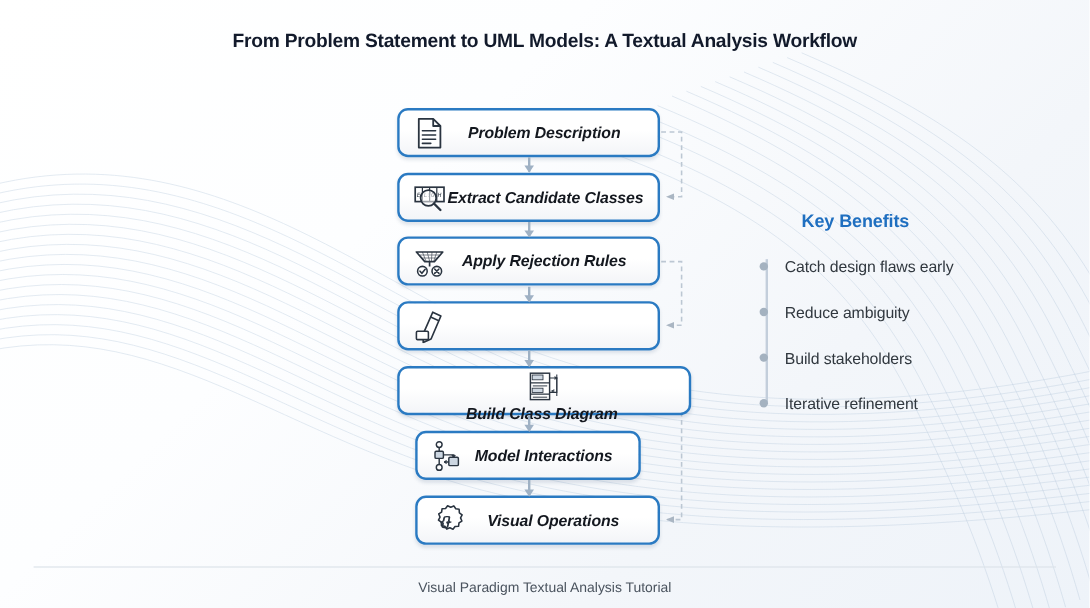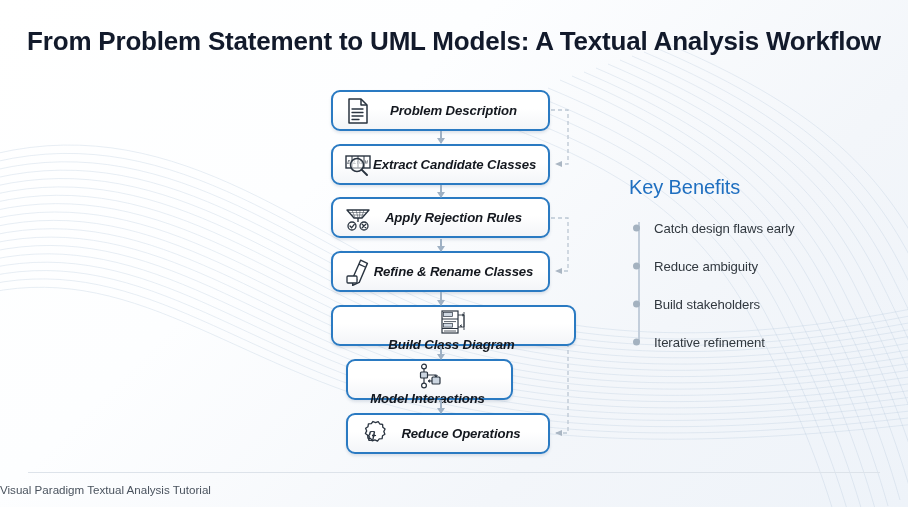--- a/index.html
+++ b/index.html
@@ -33,21 +33,21 @@
     pointer-events: none;
   }
 
   
   #title {
     position: absolute;
     top: 26px;
     left: 0;
     width: 908px;
     text-align: center;
-    font-size: 26px;
+    font-size: 16px;
     font-weight: bold;
     letter-spacing: -0.2px;
     color: #121a2b;
     z-index: 5;
   }
 
   
   #flow {
     position: absolute;
     left: 0;
@@ -121,25 +121,26 @@
   
   #benefits {
     position: absolute;
     left: 629px;
     top: 176px;
     width: 250px;
     z-index: 5;
   }
 
   #benefits h2 {
-    font-size: 20px;
-    font-weight: normal;
+    font-size: 15px;
+    font-weight: bold;
     color: #1f6fc0;
     margin-bottom: 15px;
     letter-spacing: -0.1px;
+    margin-left: 39px;
   }
 
   .ben-list {
     position: relative;
     list-style: none;
     padding-left: 25px;
   }
 
   .ben-spine {
     position: absolute;
@@ -182,21 +183,21 @@
     height: 1px;
     background: #dde3ea;
     z-index: 5;
   }
 
   #footer-text {
     position: absolute;
     left: 0;
     top: 483px;
     width: 908px;
-    text-align: left;
+    text-align: center;
     font-size: 11.6px;
     color: #4a535e;
     z-index: 5;
   }
 </style>
 </head>
 <body>
 
 <div id="slide">
 
@@ -332,21 +333,20 @@
       <span class="ico">
         <svg width="28" height="28" viewBox="0 0 28 28">
           <g transform="rotate(-12 14 14)">
             <path d="M19 3 l6 4.5 -12 17 -7 1.5 1.5 -7 z" fill="#fff" stroke="#2a3440" stroke-width="1.4" stroke-linejoin="round"></path>
             <line x1="16.5" y1="6.5" x2="22.5" y2="11" stroke="#2a3440" stroke-width="1.2"></line>
             <path d="M7.5 18.5 l4.2 3.2" stroke="#2a3440" stroke-width="1.2"></path>
           </g>
           <rect x="3" y="18" width="10" height="7" rx="1" fill="#fff" stroke="#2a3440" stroke-width="1.3"></rect>
         </svg>
       </span>
-      <span class="lbl">Refine &amp; Rename Classes</span>
     </div>
 
     <div class="node" style="left:331px; top:305px; width:245px;flex-direction:column;">
       <span class="ico">
         <svg width="30" height="28" viewBox="0 0 30 28">
           <rect x="2" y="3" width="16" height="22" fill="#fff" stroke="#2a3440" stroke-width="1.2"></rect>
           <rect x="3.5" y="4.5" width="9" height="4" fill="#cfd8e2" stroke="#2a3440" stroke-width="0.7"></rect>
           <line x1="2" y1="11" x2="18" y2="11" stroke="#2a3440" stroke-width="1"></line>
           <line x1="4" y1="13.6" x2="16" y2="13.6" stroke="#2a3440" stroke-width="0.8"></line>
           <rect x="3.5" y="15.5" width="9" height="3.6" fill="#cfd8e2" stroke="#2a3440" stroke-width="0.7"></rect>
@@ -356,21 +356,21 @@
             <path d="M18 7 h6 v12 h-6"></path>
             <path d="M22 6 l2 1 -2 1"></path>
             <path d="M22 16.8 l-2 1 2 1"></path>
             <line x1="24" y1="4" x2="24" y2="22"></line>
           </g>
         </svg>
       </span>
       <span class="lbl">Build Class Diagram</span>
     </div>
 
-    <div class="node" style="left:346px; top:359px; width:167px;flex-direction:column;">
+    <div class="node" style="left:346px; top:359px; width:188px;">
       <span class="ico">
         <svg width="28" height="28" viewBox="0 0 28 28">
           <circle cx="7" cy="4.5" r="2.4" fill="#fff" stroke="#2a3440" stroke-width="1.2"></circle>
           <line x1="7" y1="7" x2="7" y2="10" stroke="#2a3440" stroke-width="1.2"></line>
           <rect x="3.5" y="10" width="7" height="6" rx="1" fill="#ccd6e1" stroke="#2a3440" stroke-width="1.2"></rect>
           <line x1="7" y1="16" x2="7" y2="21" stroke="#2a3440" stroke-width="1.2"></line>
           <circle cx="7" cy="23.5" r="2.4" fill="#fff" stroke="#2a3440" stroke-width="1.2"></circle>
           <rect x="15" y="15" width="8" height="7" rx="1" fill="#ccd6e1" stroke="#2a3440" stroke-width="1.2"></rect>
           <g stroke="#2a3440" stroke-width="1.1" fill="none">
             <path d="M11 13 h8 v2"></path>
@@ -387,21 +387,21 @@
       <span class="ico">
         <svg width="30" height="30" viewBox="0 0 30 30">
           <path d="M15 2.5 l2.6 1.2 2.6 -1.1 1.6 2.4 2.8 0.4 0.2 2.9 2.3 1.7 -1.3 2.6 1.1 2.6 -2.4 1.6 -0.4 2.8 -2.9 0.2 -1.7 2.3 -2.6 -1.3 -2.6 1.1 -1.6 -2.4 -2.8 -0.4 -0.2 -2.9 -2.3 -1.7 1.3 -2.6 -1.1 -2.6 2.4 -1.6 0.4 -2.8 2.9 -0.2 z" fill="#fff" stroke="#2a3440" stroke-width="1.3" stroke-linejoin="round"></path>
           <g fill="#2a3440" font-family="monospace" font-size="11" font-weight="bold">
             <text x="8.2" y="19.5">{</text>
             <text x="12.6" y="19.5">}</text>
           </g>
           <circle cx="15" cy="16.5" r="1.1" fill="#2a3440"></circle>
         </svg>
       </span>
-      <span class="lbl">Reduce Operations</span>
+      <span class="lbl">Visual Operations</span>
     </div>
   </div>
 
   <div id="benefits">
     <h2>Key Benefits</h2>
     <ul class="ben-list">
       <div class="ben-spine"></div>
       <li class="ben-item">
         <span class="ben-dot"></span>
         <span>Catch design flaws early</span>

